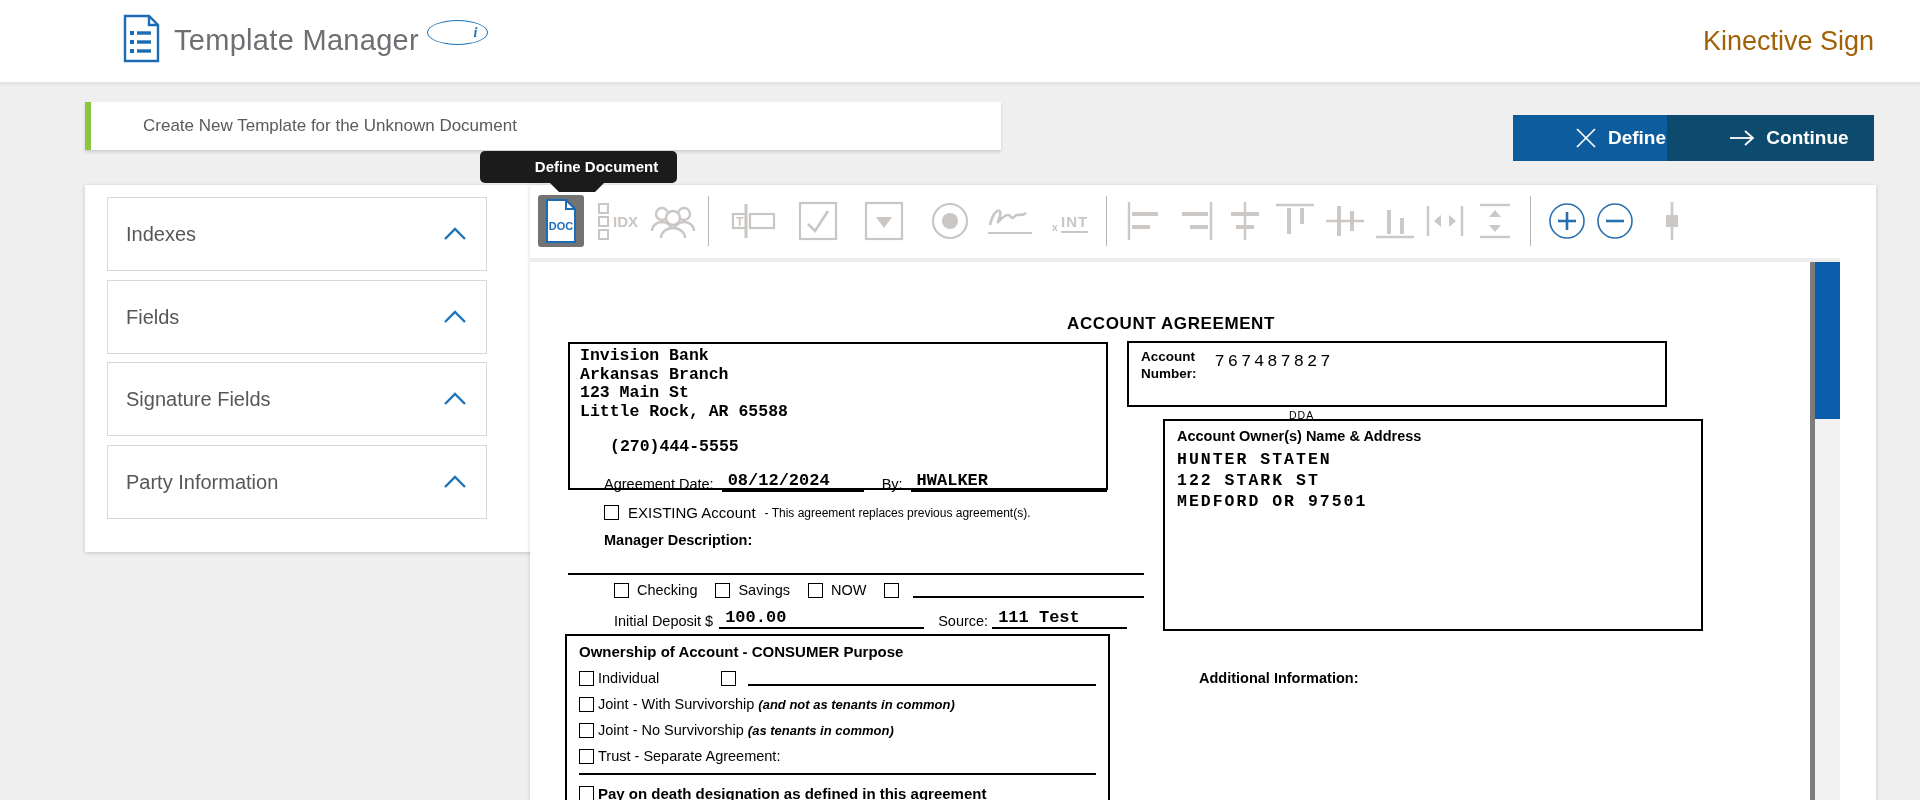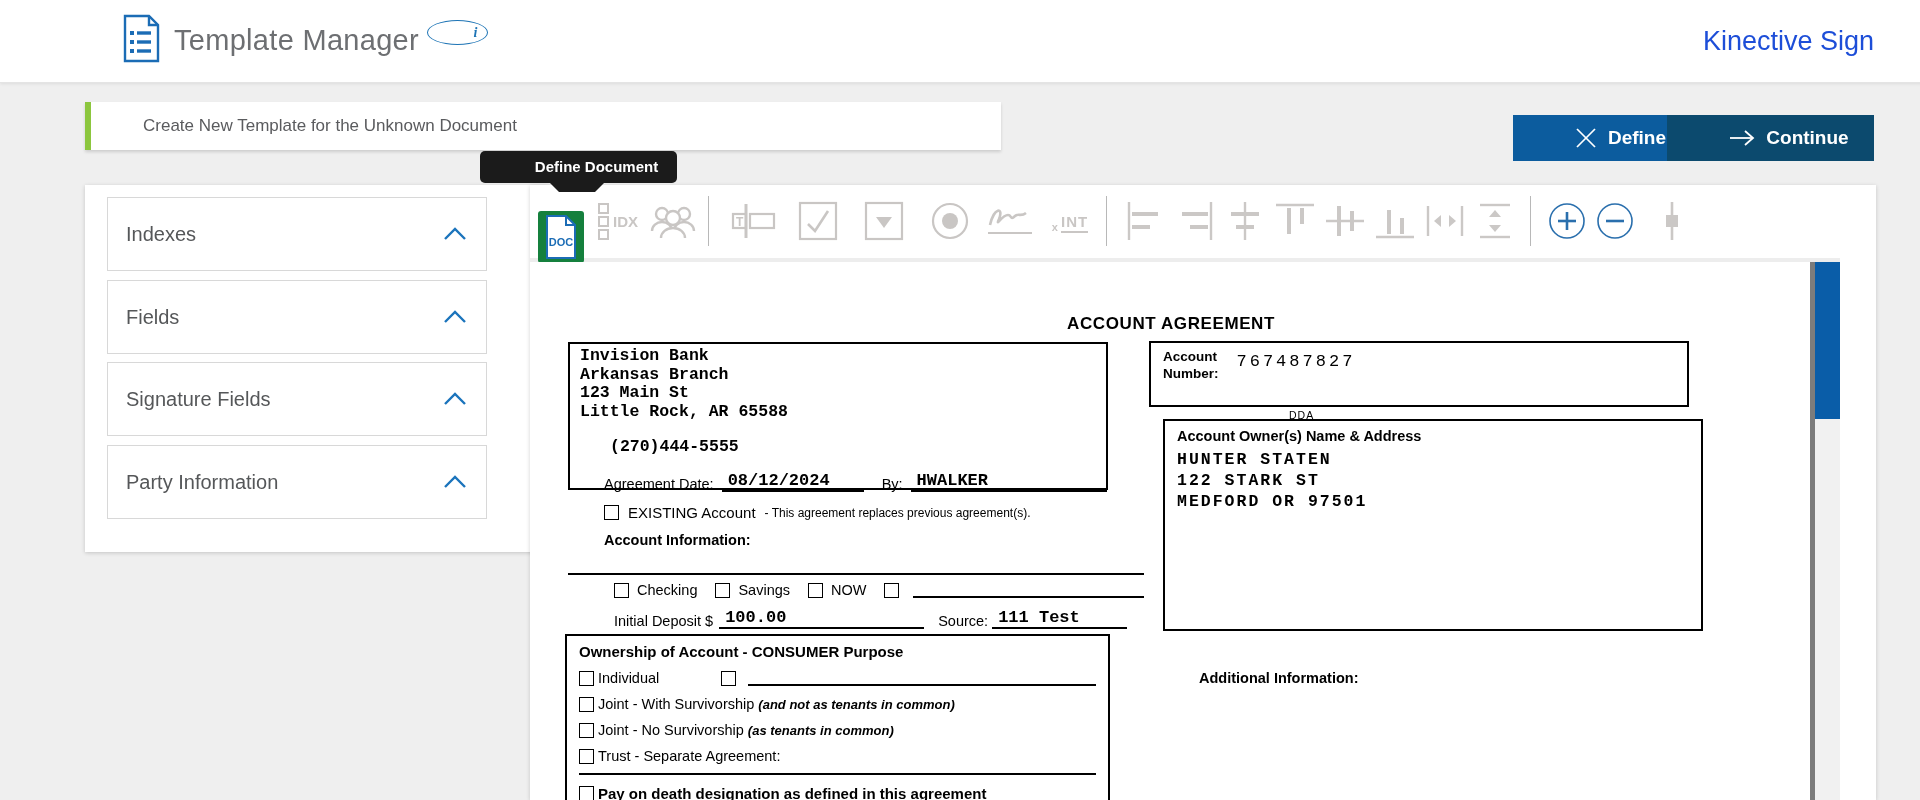--- a/index.html
+++ b/index.html
@@ -2,21 +2,21 @@
 <html><head>
 <meta charset="utf-8">
 <style>
   html,body{margin:0;padding:0;width:1920px;height:800px;background:#efefef;
     font-family:"Liberation Sans",sans-serif;overflow:hidden;position:relative;}
   .abs{position:absolute;padding-left:36px;}
   
   .header{left:0;top:0;width:1920px;height:82px;background:#fff;border-bottom:1px solid #e4e4e4;
     box-shadow:0 1px 3px rgba(0,0,0,.08);z-index:5;}
   .hdr-title{left:138px;top:24px;font-size:29px;color:#6d6f72;letter-spacing:.3px;}
-  .brand{right:82px;top:26px;font-size:27px;color:#1d4ed8;}
+  .brand{right:82px;top:26px;font-size:27px;color:#a16207;}
   .info-circle{left:427px;top:20px;width:23px;height:23px;border:1.5px solid #1d74b5;border-radius:50%;
     color:#1d74b5;font-family:"Liberation Serif",serif;font-style:italic;font-weight:bold;font-size:14px;
     text-align:center;line-height:23px;cursor:pointer;}
   
   .subbar{left:85px;top:102px;width:874px;height:48px;background:#fff;border-left:6px solid #8cc63e;
     box-shadow:0 2px 3px rgba(0,0,0,.14);}
   .subbar span{display:block;margin:0 0 0 16px;line-height:48px;font-size:17px;color:#5a5b5e;}
   .btn{top:115px;height:46px;color:#fff;font-size:19px;font-weight:bold;display:flex;
     align-items:center;justify-content:center;gap:10px;cursor:pointer;}
   .btn-cancel{left:1513px;width:142px;background:#0c5c9e;}
@@ -30,21 +30,21 @@
   .sidecard{left:85px;top:185px;width:428px;height:367px;background:#fff;box-shadow:0 1px 4px rgba(0,0,0,.18);}
   .panel{position:absolute;left:22px;width:380px;height:74px;border:1px solid #d8d8d8;background:#fff;
     display:flex;align-items:center;justify-content:space-between;padding:0 18px;box-sizing:border-box;cursor:pointer;}
   .panel .lbl{font-size:20px;color:#555759;}
   
   .maincard{left:530px;top:185px;width:1310px;height:615px;background:#fff;box-shadow:0 1px 4px rgba(0,0,0,.18);}
   .toolbar{position:absolute;left:0;top:0;width:1310px;height:73px;border-bottom:4px solid #ededed;background:#fff;}
   .tb{position:absolute;top:10px;height:52px;display:flex;align-items:center;justify-content:center;cursor:pointer;}
   .tb.dis{cursor:default;}
   .tb-sep{position:absolute;top:11px;width:1px;height:50px;background:#b8b8b8;}
-  .doc-btn{background:#15803d;border-radius:3px;width:46px;margin-top:16px;}
+  .doc-btn{background:#737373;border-radius:3px;width:46px;}
   .gtxt{color:#c9c6c4;font-weight:bold;}
   .idx-sq{display:inline-block;width:7px;height:7px;border:2px solid #c9c6c4;margin:1px 0;}
   .int-underline{border-bottom:2px solid #c9c6c4;padding-bottom:1px;}
   
   .viewer{position:absolute;left:0;top:77px;width:1310px;height:538px;background:#fff;overflow:hidden;}
   .pagecontent{position:absolute;left:0;top:0;width:1548px;height:538px;overflow:hidden;background:#fff;color:#000;}
   .sb-strip{position:absolute;left:1280px;top:0;width:5px;height:538px;background:#7c7c7c;}
   .sb-track{position:absolute;left:1285px;top:0;width:25px;height:538px;background:#f1f1f1;}
   .sb-thumb{position:absolute;left:0;top:0;width:25px;height:157px;background:#0a5da8;cursor:pointer;}
   
@@ -63,21 +63,21 @@
   .acct-desc{left:38px;top:270px;font-size:14.5px;font-weight:bold;}
   .hline{left:38px;top:311px;width:540px;border-top:2px solid #000;}
   .types-row{left:48px;top:320px;width:530px;display:flex;align-items:center;gap:8px;font-size:14.5px;}
   .dep-row{left:48px;top:347px;width:530px;}
   .own-box{left:35px;top:372px;width:545px;height:300px;border:2px solid #000;box-sizing:border-box;padding:7px 12px;}
   .own-title{font-size:15px;font-weight:bold;}
   .own-row{display:flex;align-items:center;gap:4px;margin-top:10px;font-size:14.5px;}
   .own-note{font-style:italic;font-weight:bold;font-size:13px;}
   .own-hr{border-top:2px solid #000;margin-top:9px;}
   .pod{font-weight:bold;font-size:15px;}
-  .num-box{left:619px;top:79px;width:540px;height:66px;border:2px solid #000;box-sizing:border-box;
+  .num-box{left:597px;top:79px;width:540px;height:66px;border:2px solid #000;box-sizing:border-box;
     padding:5px 12px;display:flex;align-items:flex-start;}
   .num-lbl{font-size:13.5px;font-weight:bold;line-height:17px;}
   .num-val{font-size:17px;letter-spacing:3px;margin:4px 0 0 18px;}
   .dda{left:723px;top:147px;font-size:10.5px;letter-spacing:1px;}
   .owner-box{left:633px;top:157px;width:540px;height:212px;border:2px solid #000;box-sizing:border-box;padding:7px 12px;}
   .owner-lbl{font-size:14.5px;font-weight:bold;}
   .owner-lines{font-size:16.5px;letter-spacing:2px;line-height:21px;margin-top:5px;}
   .addl{left:633px;top:408px;font-size:14.5px;font-weight:bold;}
   svg{display:block;}
 </style>
@@ -329,21 +329,21 @@
         <span style="margin-left:18px;">By:</span>
         <span class="mono uline" style="width:196px;margin-left:8px;">HWALKER</span>
       </div>
 
       <div class="abs exist-row">
         <span class="cb"></span>
         <span class="exist-bold">EXISTING Account</span>
         <span class="exist-rest">- This agreement replaces previous agreement(s).</span>
       </div>
 
-      <div class="abs acct-desc">Account Information:</div>
+      <div class="abs acct-desc">Manager Description:</div>
 
       <div class="abs hline"></div>
 
       <div class="abs types-row">
         <span class="cb"></span>
         <span>Checking</span>
         <span class="cb" style="margin-left:10px;"></span>
         <span>Savings</span>
         <span class="cb" style="margin-left:10px;"></span>
         <span>NOW</span>

